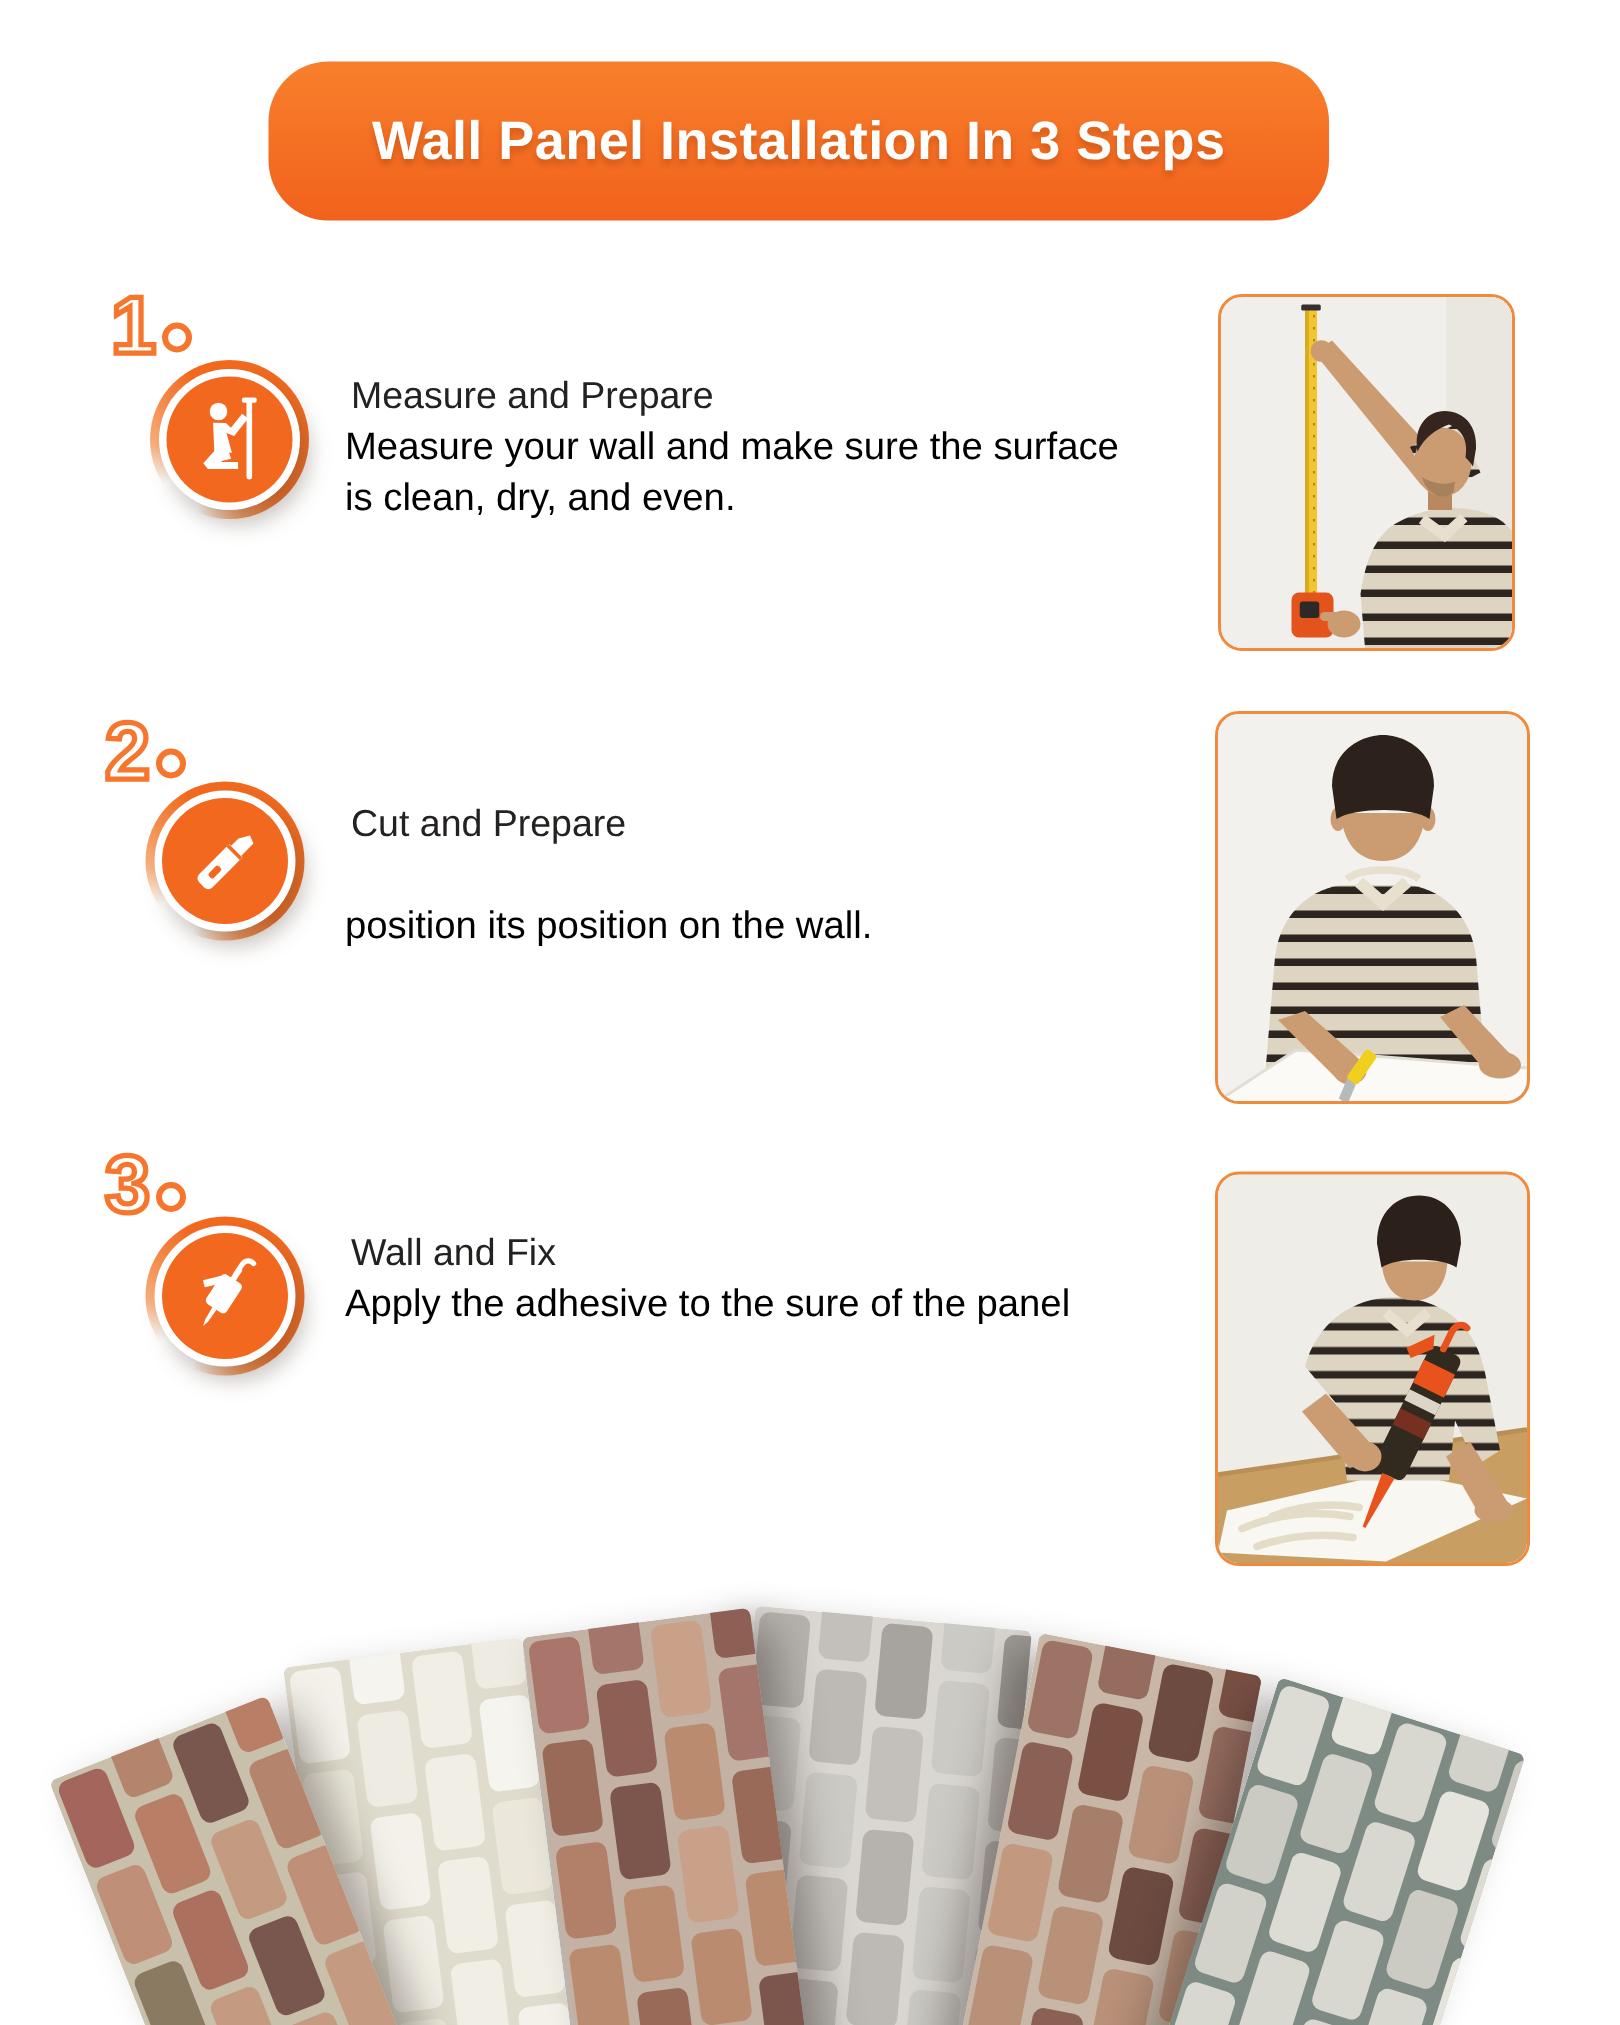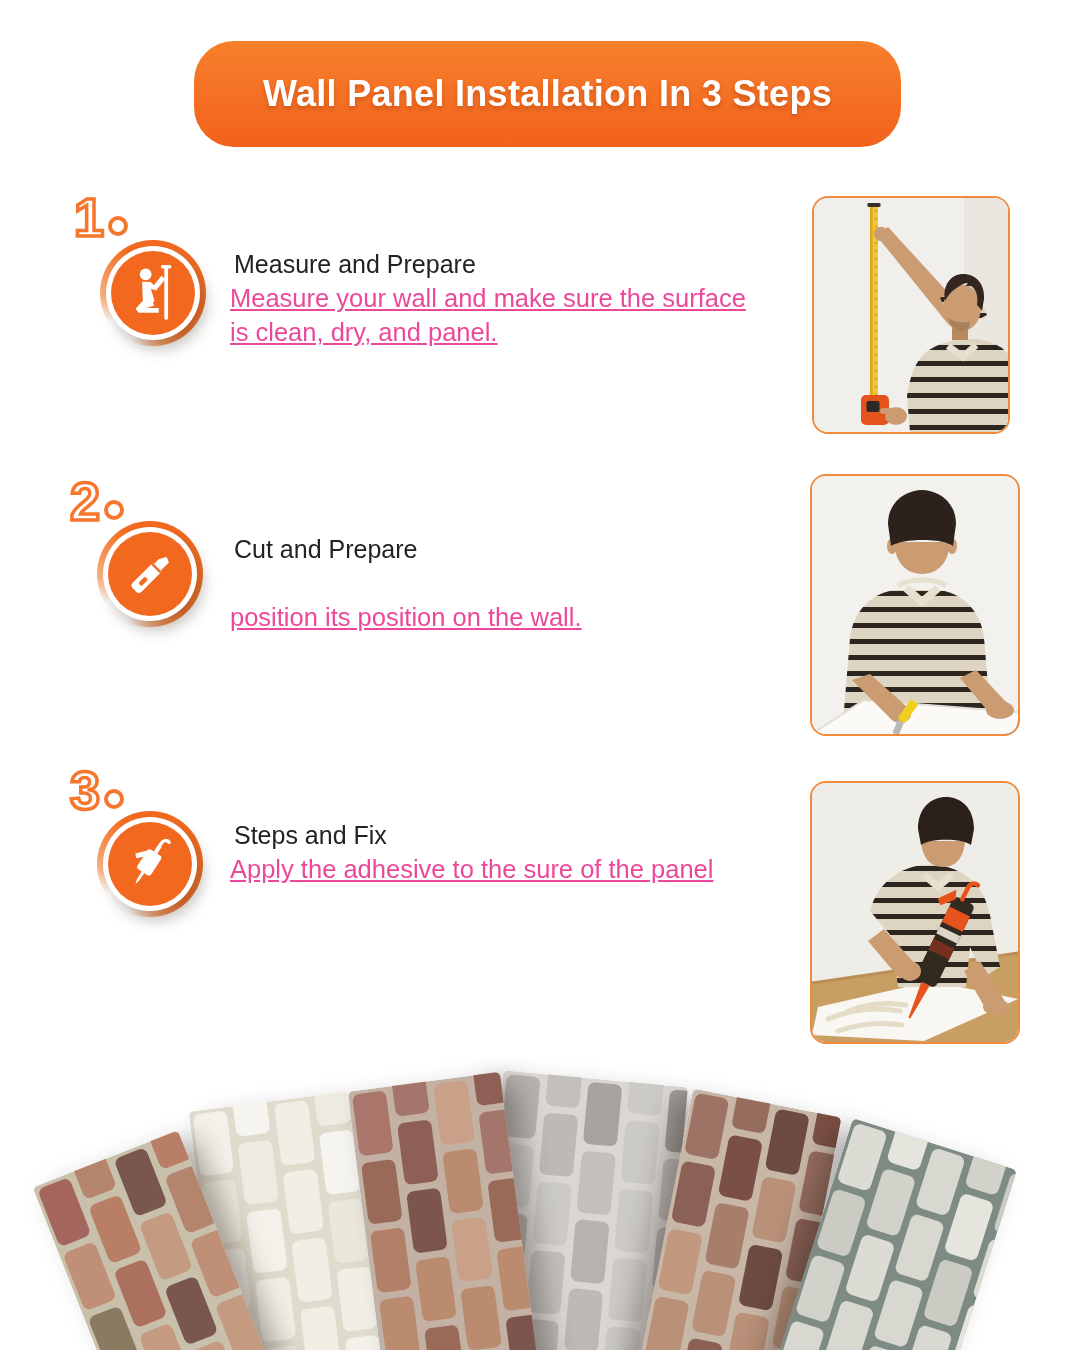--- a/index.html
+++ b/index.html
@@ -1,20 +1,20 @@
 <!DOCTYPE html>
 <html><head>
 <meta charset="utf-8">
 <style>
   html,body{margin:0;padding:0;background:#fff;}
   #canvas{position:relative;width:1080px;height:1350px;background:#fff;overflow:hidden;
           font-family:"Liberation Sans",sans-serif;}
 
   
-  .banner{position:absolute;left:194px;top:41px;width:707px;height:106px;border-radius:40px;
+  .banner{position:absolute;left:179px;top:41px;width:707px;height:106px;border-radius:40px;
           background:linear-gradient(180deg,#f7802c 0%,#f2611c 100%);
           display:flex;align-items:center;justify-content:center;}
   .banner h1{margin:0;font-size:36px;font-weight:700;color:#fff;letter-spacing:.3px;
              text-shadow:0 3px 4px rgba(120,40,0,.28);}
 
   
   .stepnum{position:absolute;font-size:54px;line-height:1;font-weight:700;color:#ffffff;
            -webkit-text-stroke:3.5px #f5762c;}
   .stepnum .ring{display:inline-block;width:12px;height:12px;border:4px solid #f5762c;
                  border-radius:50%;margin-left:4px;}
@@ -24,21 +24,21 @@
   .swirl{position:absolute;inset:0;border-radius:50%;
          background:conic-gradient(#f36a1f 0deg 140deg,#f89a5d 170deg,
                     rgba(248,154,93,0) 205deg 235deg,#f9b27f 265deg,#f36a1f 330deg 360deg);}
   .disc{position:absolute;inset:6px;border-radius:50%;background:#fff;
         box-shadow:6px 9px 14px rgba(90,75,60,.35);}
   .core{position:absolute;inset:11px;border-radius:50%;background:#f2681f;}
   .glyph{position:absolute;left:21px;top:21px;width:64px;height:64px;}
 
   
   .steptitle{position:absolute;margin:4px;font-size:25px;font-weight:400;color:#242220;}
-  .stepdesc{position:absolute;margin:0;font-size:25.5px;line-height:34px;font-weight:400;color:#ec4899;text-decoration:underline;}
+  .stepdesc{position:absolute;margin:0;font-size:25.5px;line-height:34px;font-weight:400;color:#000000;}
 
   
   .photo{position:absolute;margin:0;border:2px solid #f08a3c;border-radius:16px;
          overflow:hidden;background:#f1efeb;}
   .photo svg{display:block;width:100%;height:100%;}
 
   
   .panel{position:absolute;border-radius:5px;overflow:hidden;}
   .panel svg{display:block;}
 </style>
@@ -64,21 +64,21 @@
         <circle cx="18.5" cy="10" r="4.4"></circle>
         <path d="M15.8 15.6l6.4.2 2.5 2.3 5.6-7 3 2.4-7 8.7-3.8-1.4 2.7 9.8-8.8-.4z"></path>
         <path d="M16.4 29.8l7.3.4 1.1 3.4-4.9 1.2.2.4h8.2v3.6H13.2l-2.3-2.9z"></path>
       </g>
     </svg>
   </div>
 
   <h2 class="steptitle" style="left:230px;top:246px">Measure and Prepare</h2>
   <p class="stepdesc" style="left:230px;top:281px">
     <span>Measure your wall and make sure the surface</span><br>
-    <span>is clean, dry, and panel.</span>
+    <span>is clean, dry, and even.</span>
   </p>
 
   <figure class="photo" style="left:812px;top:196px;width:194px;height:234px">
     <svg viewBox="0 0 194 234">
       <defs>
         <pattern id="st1" width="14" height="16" patternUnits="userSpaceOnUse">
           <rect width="14" height="16" fill="#ddd4c1"></rect>
             <rect y="3" width="14" height="5" fill="#2c2520"></rect>
         </pattern>
       </defs>
@@ -166,21 +166,21 @@
       <g transform="rotate(33 24 24)">
         <path d="M22.6 12V6.2c0-2.6 2.1-4.4 4.6-3.6" fill="none" stroke="#fff" stroke-width="2.6" stroke-linecap="round"></path>
         <rect x="21.4" y="8.6" width="3" height="6.4" fill="#fff"></rect>
         <rect x="16.8" y="14.6" width="12.2" height="17.5" rx="2.2" fill="#fff"></rect>
         <path d="M16.8 16.6l-6.3 6.8 2.6 2.5 4.9-5z" fill="#fff"></path>
         <path d="M21.8 32l2.4.1-.3 7.2-.9 3.2-.9-3.2z" fill="#fff"></path>
       </g>
     </svg>
   </div>
 
-  <h2 class="steptitle" style="left:230px;top:817px">Steps and Fix</h2>
+  <h2 class="steptitle" style="left:230px;top:817px">Wall and Fix</h2>
   <p class="stepdesc" style="left:230px;top:852px">
     <span>Apply the adhesive to the sure of the panel</span><br>
   </p>
 
   <figure class="photo" style="left:810px;top:781px;width:206px;height:259px">
     <svg viewBox="0 0 206 259">
       <defs>
         <pattern id="st3" width="14" height="16" patternUnits="userSpaceOnUse">
           <rect width="14" height="16" fill="#ddd4c1"></rect>
             <rect y="3" width="14" height="5" fill="#2c2520"></rect>

